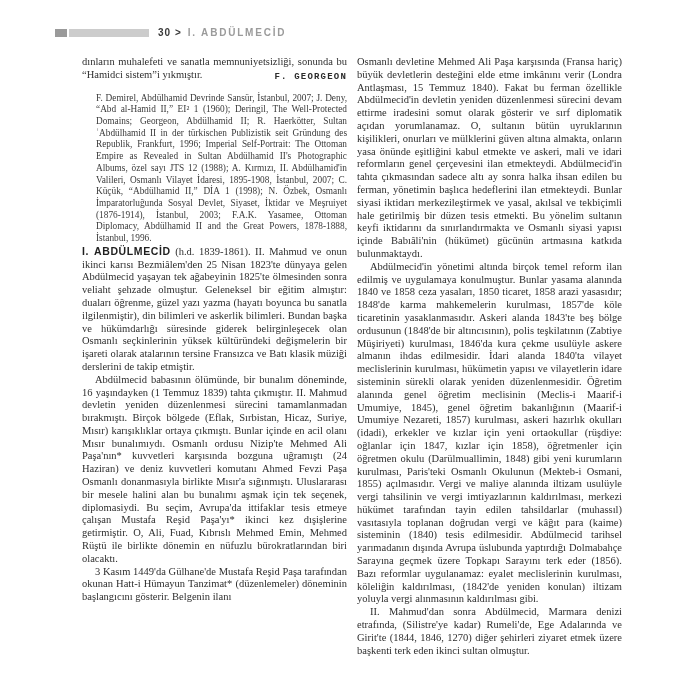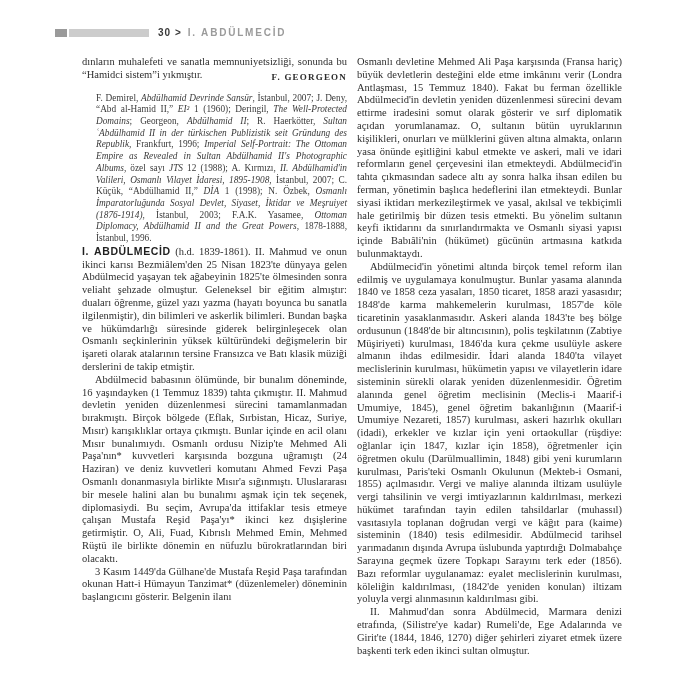--- a/index.html
+++ b/index.html
@@ -29,30 +29,30 @@
   .col{width:265px;}
   .body-p{
     margin:0;
     font-size:10.5px;line-height:12.8px;
     text-align:justify;
   }
   .ind{text-indent:13px;}
   .cont-wrap{position:relative;}
   .sig{
     position:absolute;right:0;bottom:0;
-    font-family:Liberation Serif, serif;
+    font-family:Liberation Mono, monospace;
     font-size:9px;font-weight:bold;letter-spacing:1.2px;
     color:#2b2b2b;background:#ffffff;padding-left:6px;
   }
   .biblio{
     margin:11px 0 0 14px;
     font-size:9.3px;line-height:11.7px;
     text-align:justify;color:#3a3a3a;
   }
-  .biblio .it{font-style:italic;}
+  .biblio .it{}
   .entry{}
   .headword{
     font-family:"Liberation Sans", sans-serif;
     font-weight:bold;font-size:10.5px;letter-spacing:0.6px;
     color:#1f1f1f;
   }
 </style>
 </head>
 <body>
 

